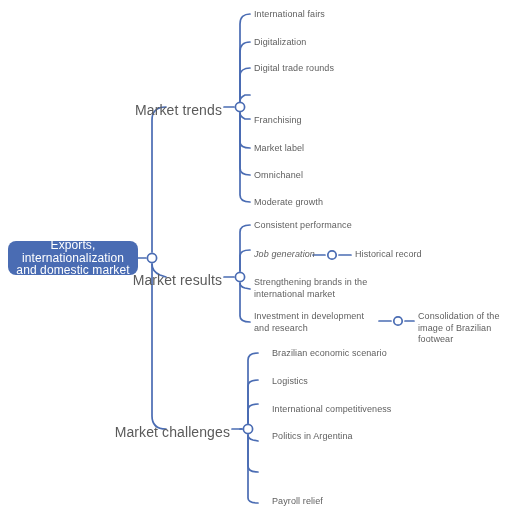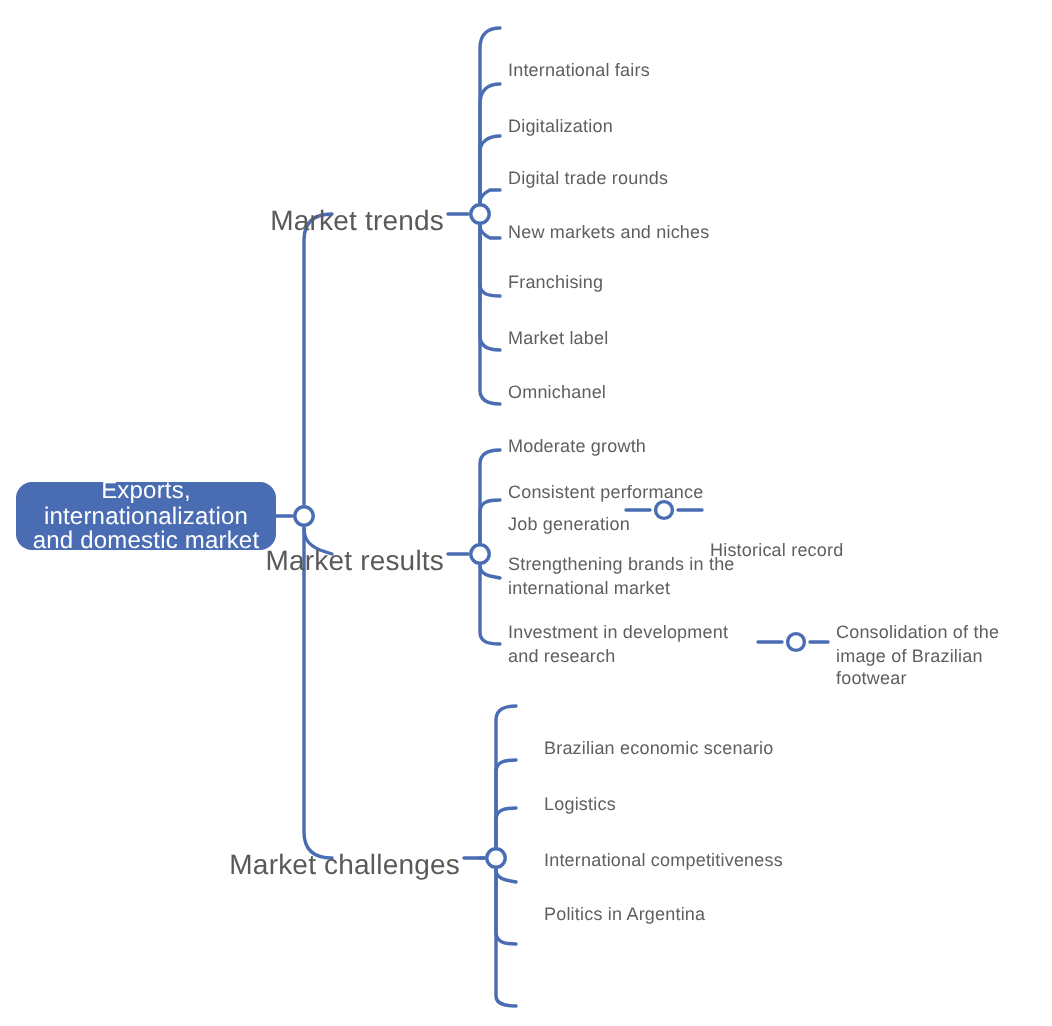--- a/index.html
+++ b/index.html
@@ -62,21 +62,20 @@
     color: #5f5f5f;
     line-height: 11.5px;
     letter-spacing: 0.1px;
   }
   .leaf-label.wrap {
     width: 124px;
     white-space: normal;
   }
   .leaf-label.nowrap {
     white-space: nowrap;
-    margin-top: 21px;
   }
 </style>
 </head>
 <body>
 
 <div id="map">
 
   <svg class="wires" viewBox="0 0 526 513" xmlns="http://www.w3.org/2000/svg">
     <g fill="none" stroke="#4a6cb3" stroke-width="1.7" stroke-linecap="round" stroke-linejoin="round">
 
@@ -141,28 +140,27 @@
   <div class="branch-label" style="left:96px; top:272px; width:126px;">
     <span>Market results</span>
   </div>
   <div class="branch-label" style="left:96px; top:424px; width:134px;">
     <span>Market challenges</span>
   </div>
 
   <div class="leaf-label nowrap" style="left:254px; top:9px;">International fairs</div>
   <div class="leaf-label nowrap" style="left:254px; top:37px;">Digitalization</div>
   <div class="leaf-label nowrap" style="left:254px; top:63px;">Digital trade rounds</div>
-  <div class="leaf-label nowrap" style="left:254px; top:90px;">New markets and niches</div>
   <div class="leaf-label nowrap" style="left:254px; top:115px;">Franchising</div>
   <div class="leaf-label nowrap" style="left:254px; top:143px;">Market label</div>
   <div class="leaf-label nowrap" style="left:254px; top:170px;">Omnichanel</div>
   <div class="leaf-label nowrap" style="left:254px; top:197px;">Moderate growth</div>
 
   <div class="leaf-label nowrap" style="left:254px; top:220px;">Consistent performance</div>
-  <div class="leaf-label nowrap" style="left:254px; top:236px;">Job generation</div>
+  <div class="leaf-label nowrap" style="left:254px; top:249px;font-style:italic;">Job generation</div>
   <div class="leaf-label nowrap" style="left:355px; top:249px;">Historical record</div>
   <div class="leaf-label wrap" style="left:254px; top:277px;">Strengthening brands in the international market</div>
   <div class="leaf-label wrap" style="left:254px; top:311px;">Investment in development and research</div>
   <div class="leaf-label wrap" style="left:418px; top:311px; width:104px;">Consolidation of the image of Brazilian footwear</div>
 
   <div class="leaf-label nowrap" style="left:272px; top:348px;">Brazilian economic scenario</div>
   <div class="leaf-label nowrap" style="left:272px; top:376px;">Logistics</div>
   <div class="leaf-label nowrap" style="left:272px; top:404px;">International competitiveness</div>
   <div class="leaf-label nowrap" style="left:272px; top:431px;">Politics in Argentina</div>
   <div class="leaf-label nowrap" style="left:272px; top:496px;">Payroll relief</div>

